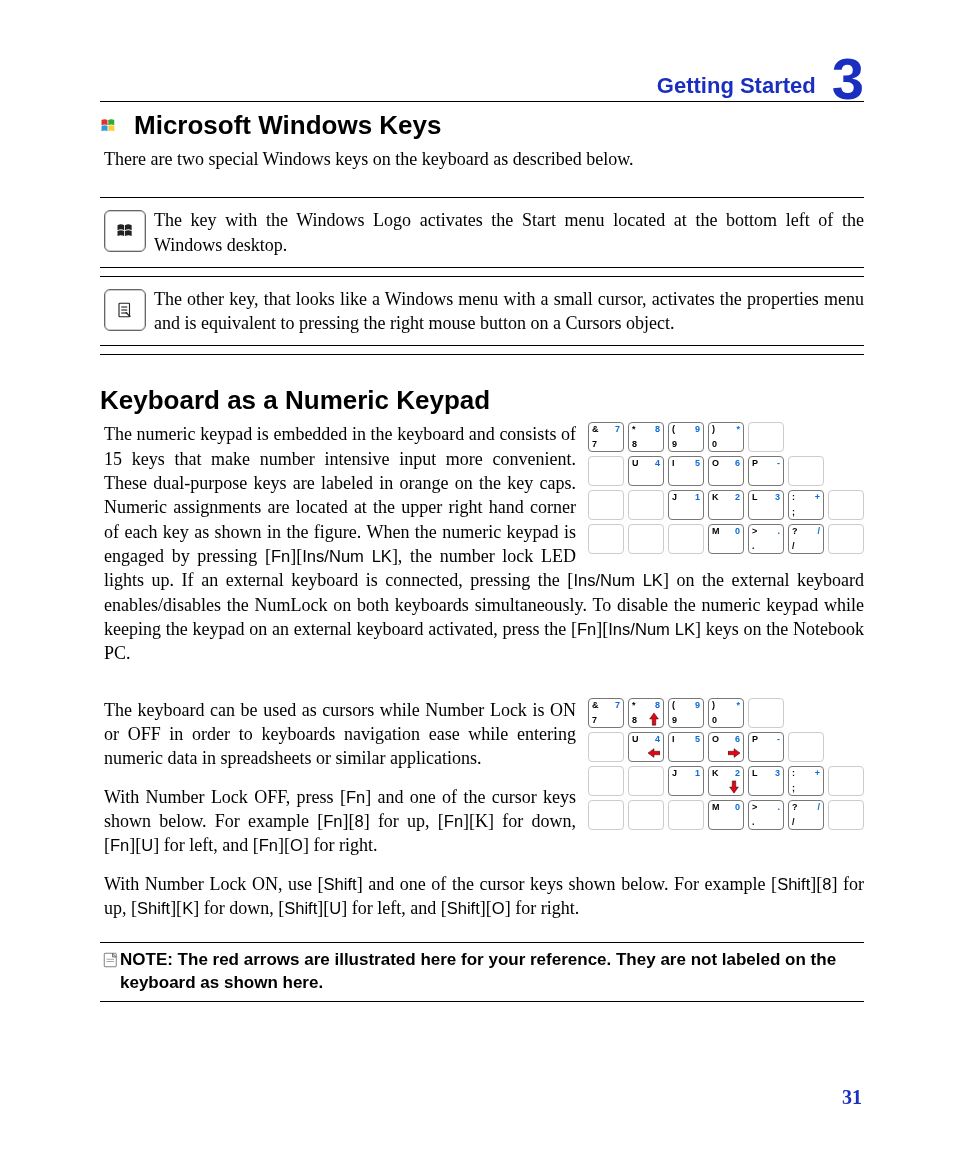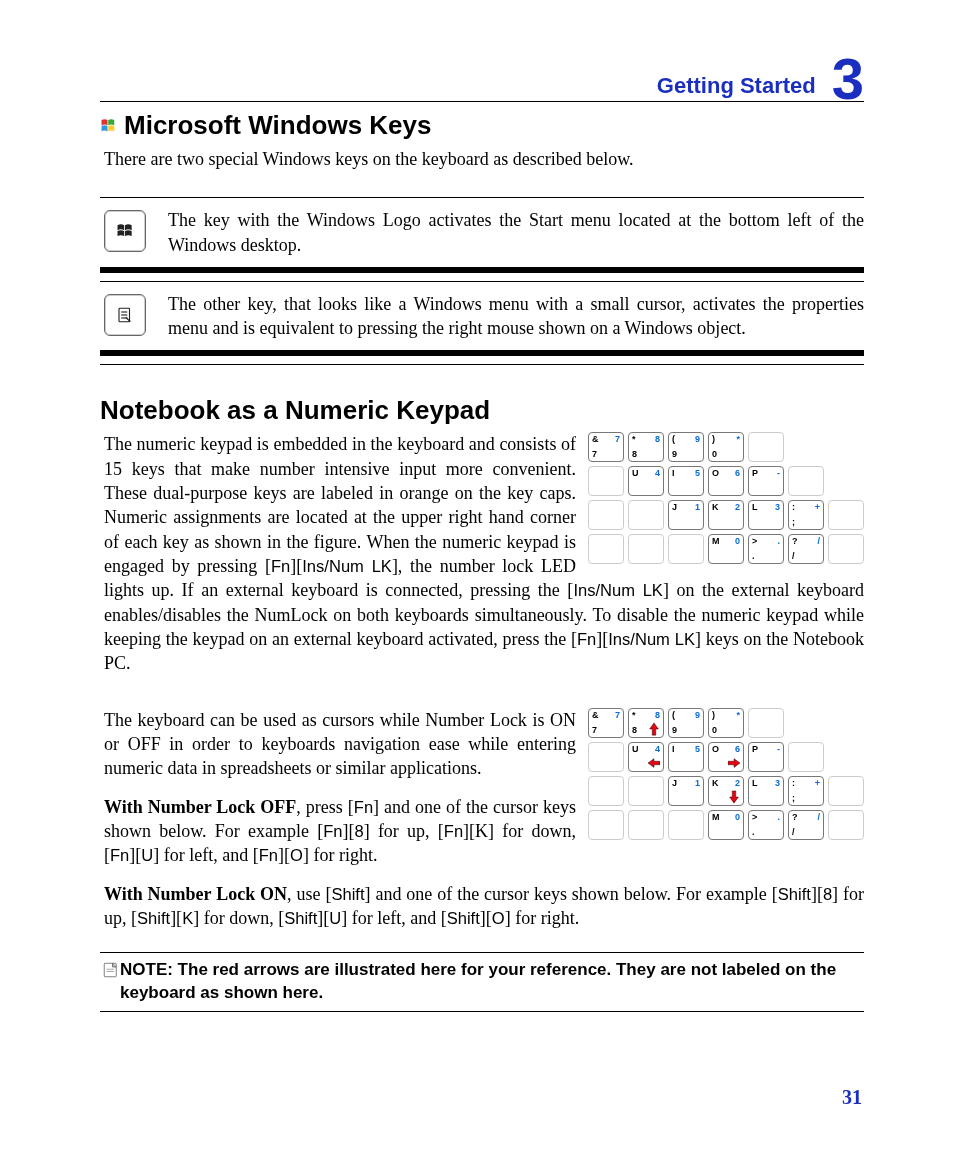--- a/index.html
+++ b/index.html
@@ -40,40 +40,40 @@
     position: relative;
     top: 6px;
   }
   h2.section-heading {
     font-family: Arial, Helvetica, sans-serif;
     font-size: 26px;
     font-weight: bold;
     margin: 0 0 6px 0;
     display: flex;
     align-items: center;
-    gap: 6px;
+    gap: 16px;
   }
   .flag-icon {
     width: 18px;
     height: 18px;
     display: inline-block;
   }
   p.body {
     font-size: 18px;
     line-height: 1.35;
     margin: 0 0 14px 4px;
     text-align: justify;
   }
   .key-block {
     border-top: 1px solid #000;
-    border-bottom: 6px solid #000000;
+    border-bottom: 1px solid #000000;
     padding: 10px 0;
     display: flex;
     align-items: flex-start;
-    gap: 22px;
+    gap: 8px;
     margin-bottom: 8px;
   }
   .key-block:last-of-type { margin-bottom: 0; }
   .keycap {
     width: 40px;
     height: 40px;
     border: 1px solid #666;
     border-radius: 6px;
     box-shadow: inset 0 0 0 1px #ccc;
     display: flex;
@@ -151,21 +151,21 @@
   }
   .page-number {
     position: absolute;
     bottom: 46px;
     right: 82px;
     font-family: Liberation Serif, serif;
     font-weight: bold;
     color: #1a2fbf;
     font-size: 20px;
   }
-  .bold { font-weight: bold; }
+  .bold { font-weight: normal; }
   .sans-bold { font-family: Arial, Helvetica, sans-serif; font-weight: normal; font-size: 0.92em; }
 </style>
 </head>
 <body>
 
 <div class="page">
 
   <div class="header-row">
     <span class="header-title">Getting Started</span>
     <span class="header-number">3</span>
@@ -197,26 +197,26 @@
     <div class="keycap">
       <svg viewBox="0 0 24 24" width="18" height="18">
         <rect x="4" y="3" width="14" height="18" rx="1" fill="none" stroke="#222" stroke-width="1.5"></rect>
         <line x1="7" y1="8" x2="15" y2="8" stroke="#222" stroke-width="1.5"></line>
         <line x1="7" y1="12" x2="15" y2="12" stroke="#222" stroke-width="1.5"></line>
         <line x1="7" y1="16" x2="15" y2="16" stroke="#222" stroke-width="1.5"></line>
         <path d="M13 15 L19 21" stroke="#222" stroke-width="1.5"></path>
         <path d="M19 21 L17 21 L19 19 Z" fill="#222"></path>
       </svg>
     </div>
-    <div class="key-desc">The other key, that looks like a Windows menu with a small cursor, activates the properties menu and is equivalent to pressing the right mouse shown on a Windows object.</div>
+    <div class="key-desc">The other key, that looks like a Windows menu with a small cursor, activates the properties menu and is equivalent to pressing the right mouse button on a Cursors object.</div>
   </div>
   <div class="section-divider"></div>
 
   <h2 class="section-heading">
-    <span>Notebook as a Numeric Keypad</span>
+    <span>Keyboard as a Numeric Keypad</span>
   </h2>
   <div class="flow-wrap">
     <div class="keypad-fig">
       <div class="kb" id="kp1">
           <div class="krow">
             <div class="kbtn">
               <span class="k-tl">&amp;</span>
               <span class="k-tr">7</span>
               <span class="k-bl">7</span>
             </div>

